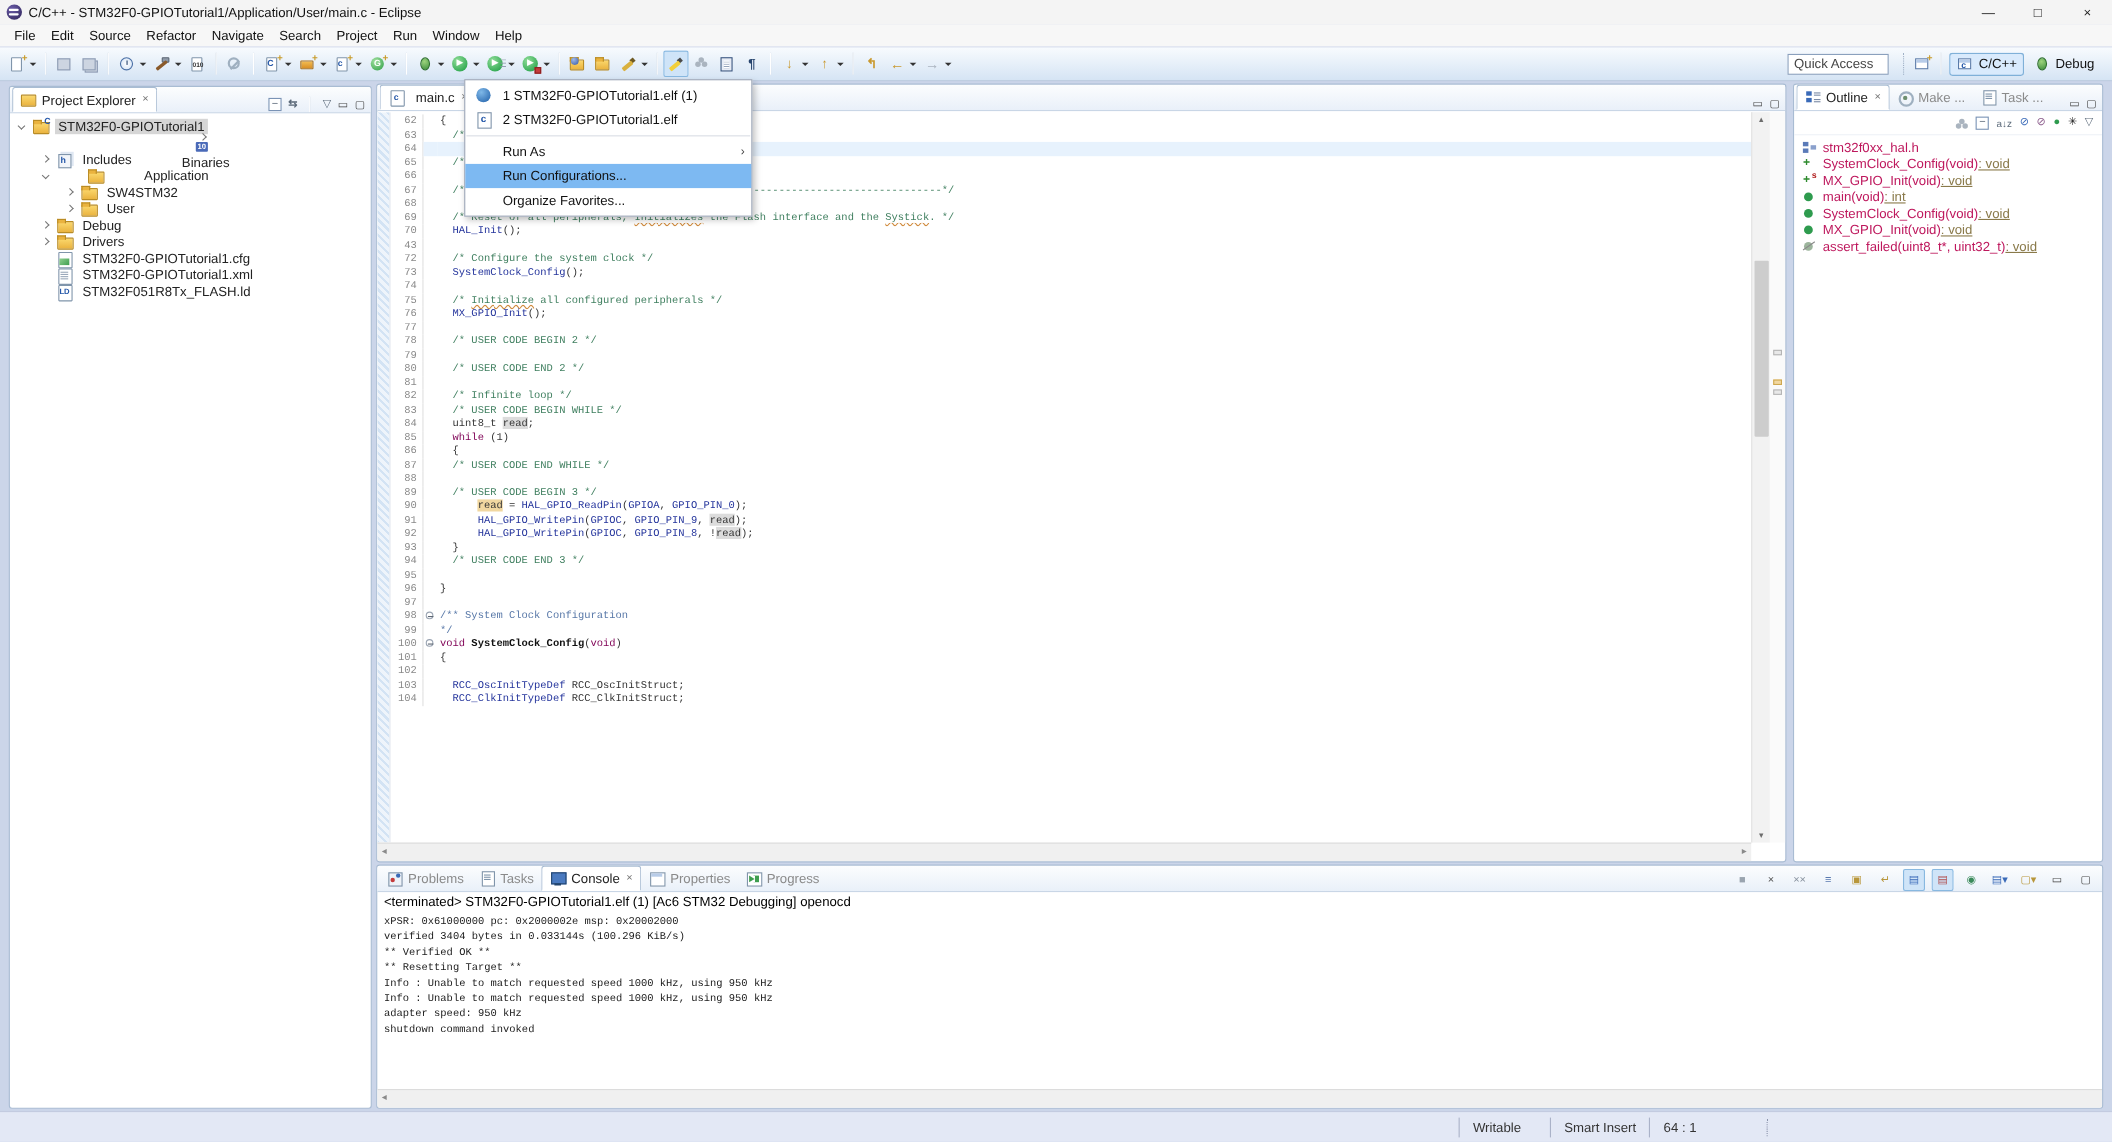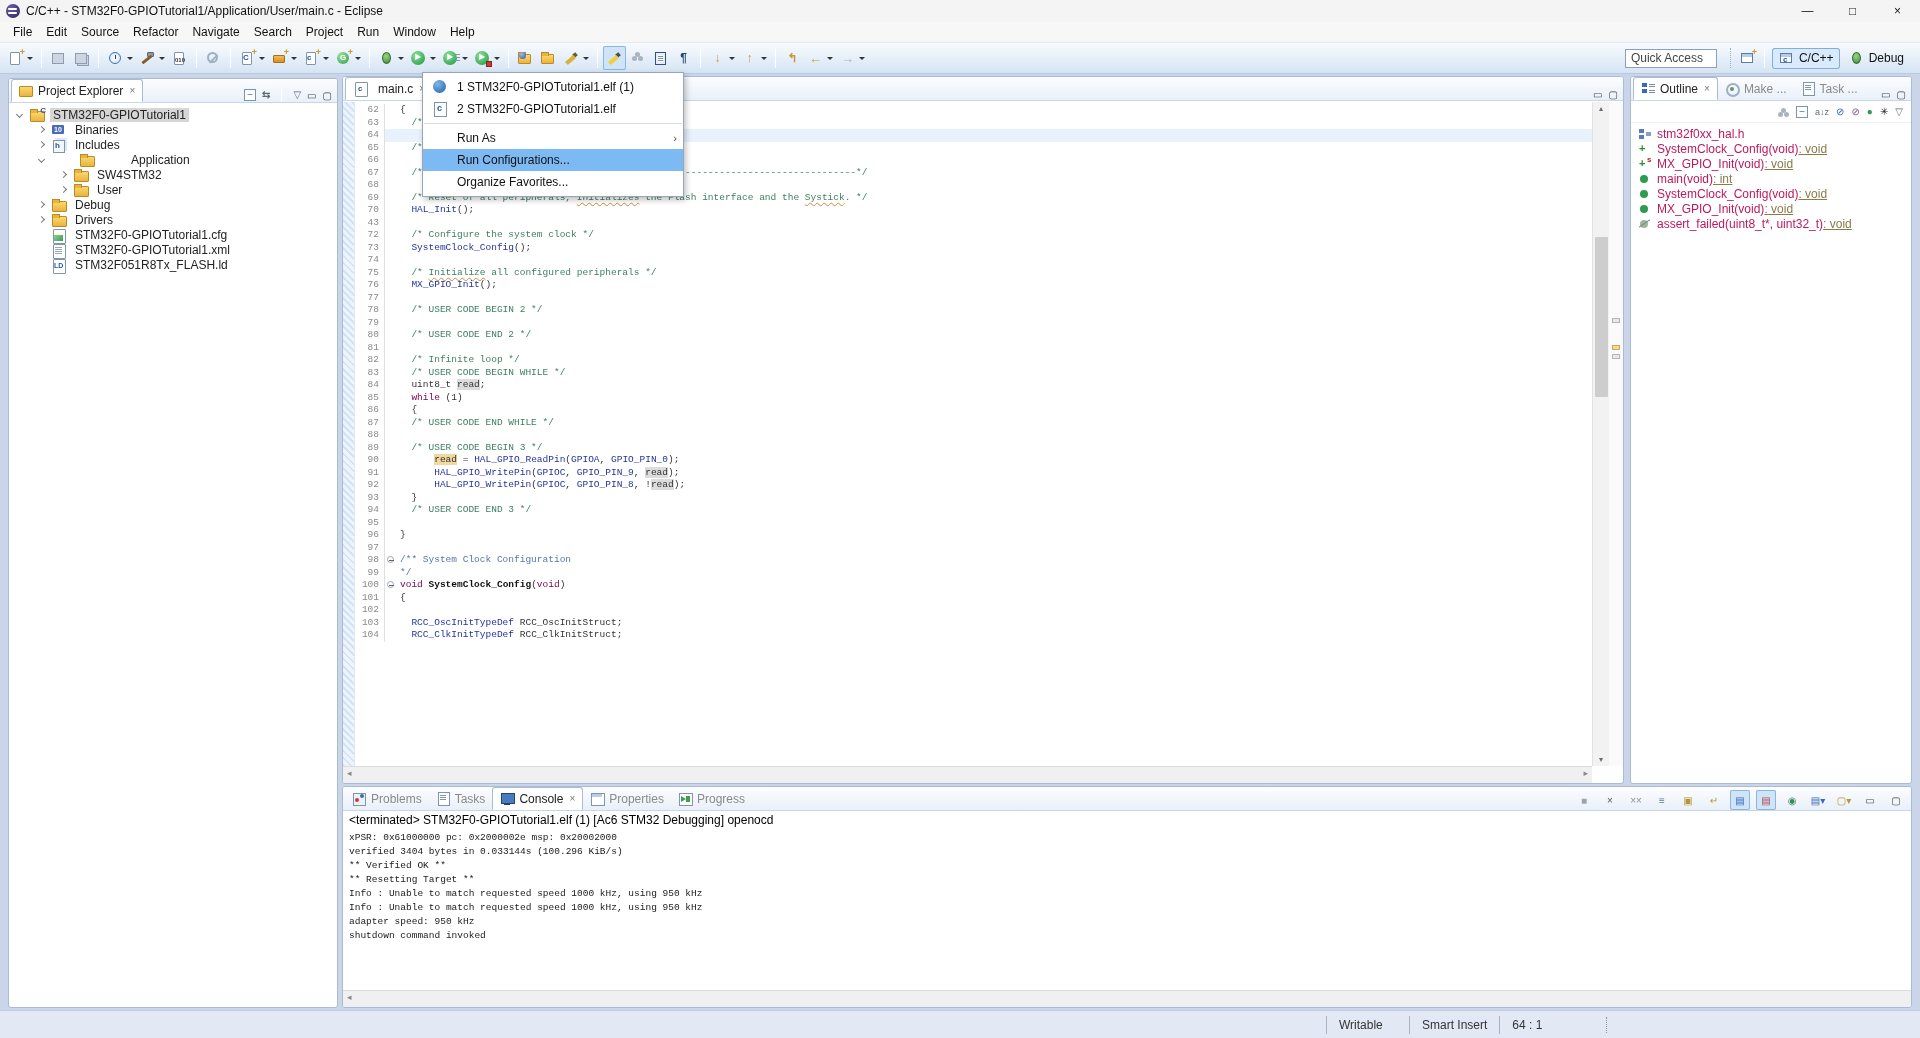--- a/index.html
+++ b/index.html
@@ -427,21 +427,21 @@
       </span>
     </div>
     <div class="tree" id="pe-tree">
         <div class="trow" style="padding-left: 6px;">
           <span class="chev down"></span>
           <span class="ti project">
             <span class="badge">C</span>
           </span>
           <span class="tlabel selected">STM32F0-GPIOTutorial1</span>
         </div>
-        <div class="trow" style="padding-left: 28px;">
+        <div class="trow" style="padding-left: 28px; flex-direction: column;">
           <span class="chev right"></span>
           <span class="ti binaries"></span>
           <span class="tlabel">Binaries</span>
         </div>
         <div class="trow" style="padding-left: 28px;">
           <span class="chev right"></span>
           <span class="ti includes"></span>
           <span class="tlabel">Includes</span>
         </div>
         <div class="trow" style="padding-left: 28px; gap: 28px;">

